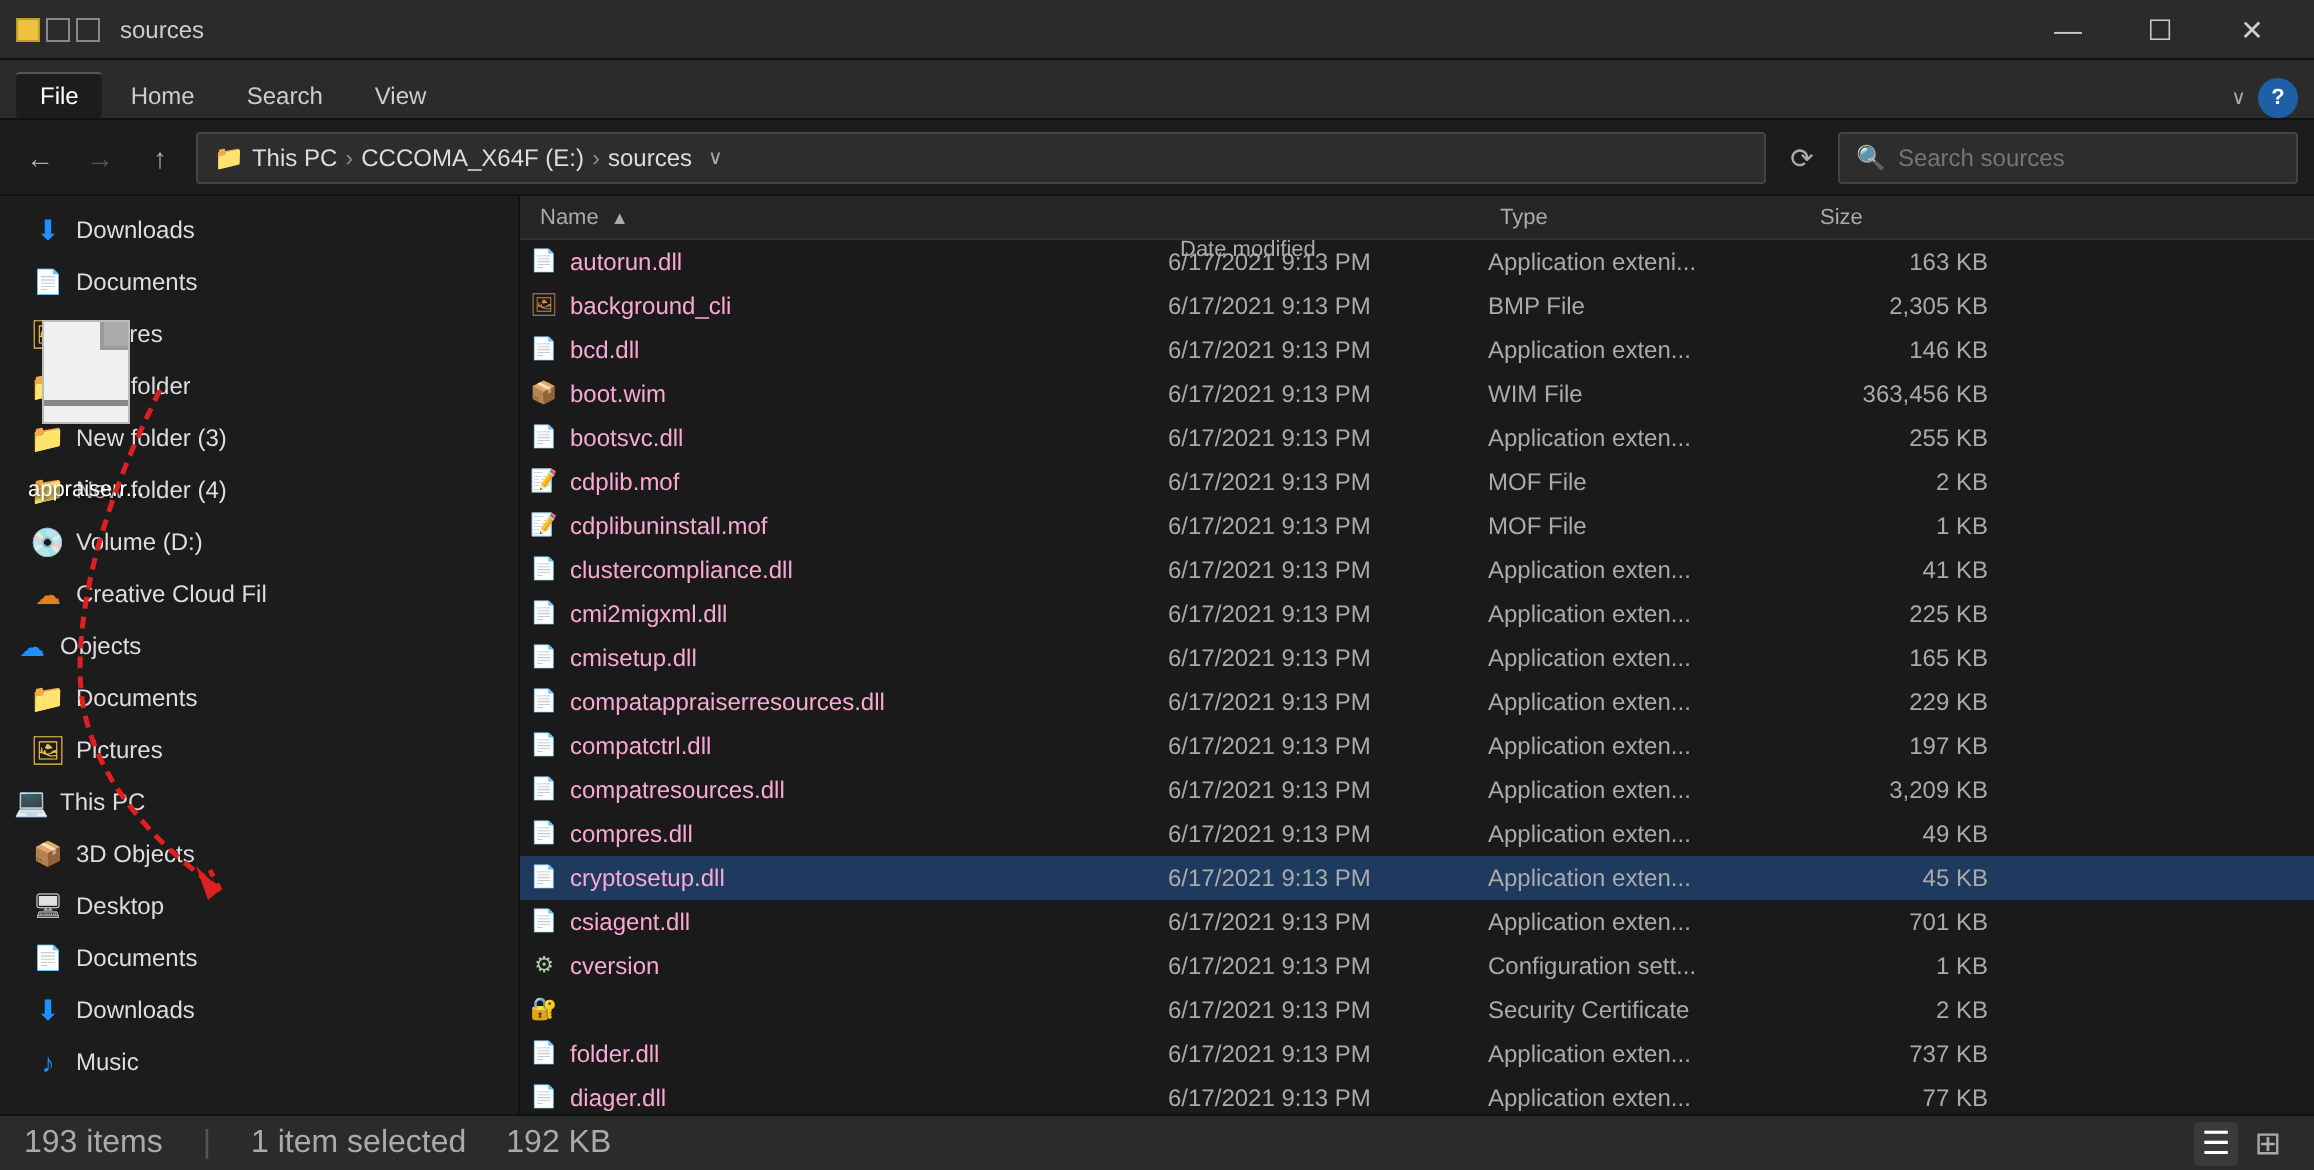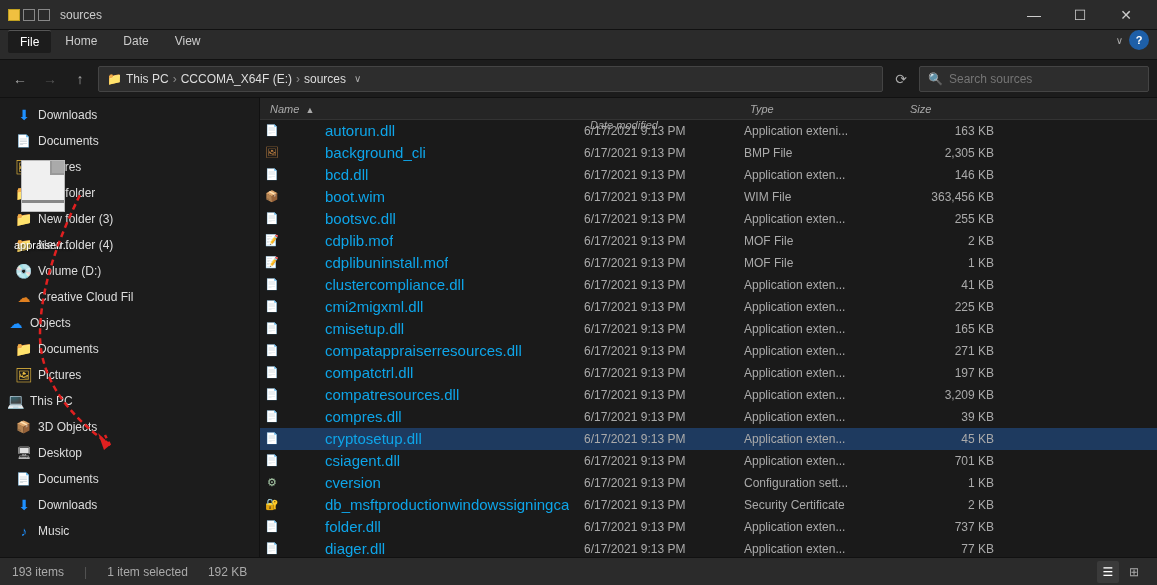--- a/index.html
+++ b/index.html
@@ -51,21 +51,21 @@
       color: #ccc;
       font-size: 14px;
       cursor: pointer;
     }
 
     
     .ribbon {
       background: #2b2b2b;
       height: 30px;
       display: flex;
-      align-items: flex-start;
+      align-items: flex-end;
       padding: 0 8px;
       gap: 2px;
       border-bottom: 1px solid #111;
     }
     .ribbon-tab {
       padding: 4px 12px;
       font-size: 12px;
       color: #ccc;
       cursor: pointer;
       border-radius: 2px;
@@ -225,21 +225,20 @@
     }
     .col-header {
       color: #aaa;
       font-size: 11px;
       padding: 0 6px;
       cursor: pointer;
       user-select: none;
       white-space: nowrap;
       overflow: hidden;
       text-overflow: ellipsis;
-      font-style: italic;
     }
     .col-name { flex: 0 0 320px; }
     .col-date { flex: 0 0 160px; margin-top: 32px; }
     .col-type { flex: 0 0 160px; }
     .col-size { flex: 0 0 90px; }
     .sort-arrow { color: #aaa; font-size: 9px; margin-left: 3px; }
 
     
     .file-list {
       flex: 1;
@@ -261,26 +260,25 @@
     .file-row.selected { background: #1e3a5f; }
 
     .file-name {
       flex: 0 0 320px;
       display: flex;
       align-items: center;
       gap: 5px;
       overflow: hidden;
     }
     .file-name-text {
-      font-size: 15px;
-      color: #0ea5e9;
+      font-size: 12px;
+      color: #f9a8d4;
       overflow: hidden;
       text-overflow: ellipsis;
       white-space: nowrap;
-      margin-left: 40px;
     }
     .file-date {
       flex: 0 0 160px;
       font-size: 12px;
       color: #aaa;
       white-space: nowrap;
     }
     .file-type {
       flex: 0 0 160px;
       font-size: 12px;
@@ -302,21 +300,21 @@
 
     
     .status-bar {
       height: 28px;
       background: #2b2b2b;
       border-top: 1px solid #111;
       display: flex;
       align-items: center;
       padding: 0 12px;
       gap: 20px;
-      font-size: 12px;
+      font-size: 16px;
       color: #aaa;
     }
     .status-sep {
       color: #555;
     }
     .status-right {
       margin-left: auto;
       display: flex;
       gap: 4px;
     }
@@ -386,21 +384,21 @@
   <div class="title-bar-controls">
     <div class="tb-btn">—</div>
     <div class="tb-btn">☐</div>
     <div class="tb-btn close">✕</div>
   </div>
 </div>
 
 <div class="ribbon">
   <div class="ribbon-tab active">File</div>
   <div class="ribbon-tab">Home</div>
-  <div class="ribbon-tab">Date</div>
+  <div class="ribbon-tab">Search</div>
   <div class="ribbon-tab">View</div>
   <div class="ribbon-right">
     <span class="chevron-down">∨</span>
     <div class="help-btn">?</div>
   </div>
 </div>
 
 <div class="address-bar">
   <div class="nav-btn">←</div>
   <div class="nav-btn disabled">→</div>
@@ -597,21 +595,21 @@
       <div class="file-type">Application exten...</div>
       <div class="file-size">165 KB</div>
     </div>
         <div class="file-row">
       <div class="file-name">
         <span class="fi" style="color:#88aacc">📄</span>
         <span class="file-name-text">compatappraiserresources.dll</span>
       </div>
       <div class="file-date">6/17/2021 9:13 PM</div>
       <div class="file-type">Application exten...</div>
-      <div class="file-size">271 KB</div>
+      <div class="file-size">229 KB</div>
     </div>
         <div class="file-row">
       <div class="file-name">
         <span class="fi" style="color:#88aacc">📄</span>
         <span class="file-name-text">compatctrl.dll</span>
       </div>
       <div class="file-date">6/17/2021 9:13 PM</div>
       <div class="file-type">Application exten...</div>
       <div class="file-size">197 KB</div>
     </div>
@@ -624,21 +622,21 @@
       <div class="file-type">Application exten...</div>
       <div class="file-size">3,209 KB</div>
     </div>
         <div class="file-row">
       <div class="file-name">
         <span class="fi" style="color:#88aacc">📄</span>
         <span class="file-name-text">compres.dll</span>
       </div>
       <div class="file-date">6/17/2021 9:13 PM</div>
       <div class="file-type">Application exten...</div>
-      <div class="file-size">39 KB</div>
+      <div class="file-size">49 KB</div>
     </div>
         <div class="file-row selected">
       <div class="file-name">
         <span class="fi" style="color:#88aacc">📄</span>
         <span class="file-name-text">cryptosetup.dll</span>
       </div>
       <div class="file-date">6/17/2021 9:13 PM</div>
       <div class="file-type">Application exten...</div>
       <div class="file-size">45 KB</div>
     </div>
@@ -656,21 +654,20 @@
         <span class="fi" style="color:#aaccaa">⚙</span>
         <span class="file-name-text">cversion</span>
       </div>
       <div class="file-date">6/17/2021 9:13 PM</div>
       <div class="file-type">Configuration sett...</div>
       <div class="file-size">1 KB</div>
     </div>
         <div class="file-row">
       <div class="file-name">
         <span class="fi" style="color:#ccaa44">🔐</span>
-        <span class="file-name-text">db_msftproductionwindowssigningca</span>
       </div>
       <div class="file-date">6/17/2021 9:13 PM</div>
       <div class="file-type">Security Certificate</div>
       <div class="file-size">2 KB</div>
     </div>
         <div class="file-row">
       <div class="file-name">
         <span class="fi" style="color:#88aacc">📄</span>
         <span class="file-name-text">folder.dll</span>
       </div>

